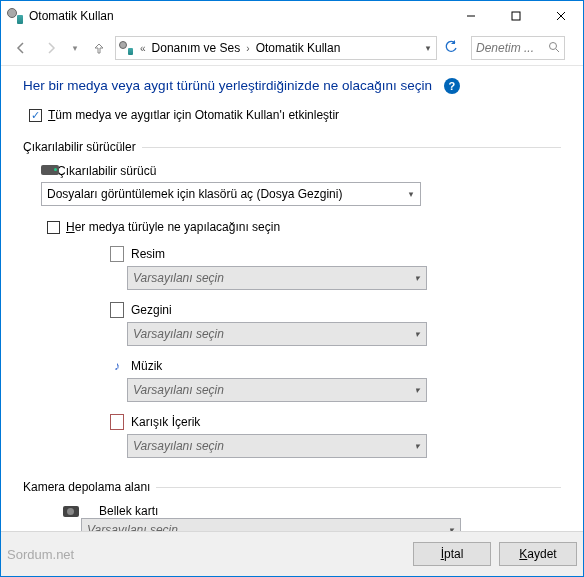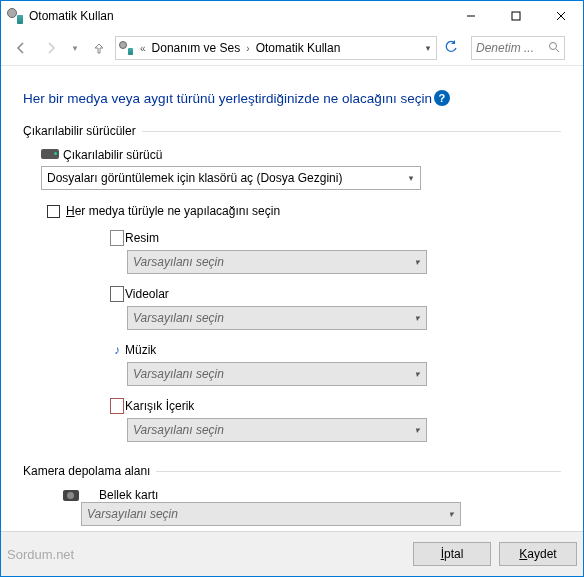--- a/index.html
+++ b/index.html
@@ -27,43 +27,43 @@
   .crumbhost .seg { padding:0 2px; }
   .crumbhost .endbtns { margin-left:auto; display:flex; }
   .crumbhost .endbtns div { width:16px; text-align:center; color:#555; font-size:9px; }
   .refreshbtn { width:24px; text-align:center; color:#1f6fca; }
   .searchbox { margin-left:6px; border:1px solid #d0d0d0; height:22px; width:84px; display:flex; align-items:center; padding:0 4px; color:#777; justify-content:space-between; }
 
   .hr { height:1px; background:#e5e5e5; }
 
   
   .content { flex:1; overflow:auto; padding: 8px 22px 4px 22px; }
-  .heading { color:#003399; font-size:13.5px; display:flex; align-items:center; gap:2px; margin: 16px 0 14px 0; }
+  .heading { color:#003399; font-size:13.5px; display:flex; align-items:flex-start; gap:12px; margin: 4px 0 14px 0; }
   .helpicon { width:16px; height:16px; border-radius:50%; background:#0065b8; color:#fff; font-weight:bold; font-size:11px; display:flex; align-items:center; justify-content:center; flex:0 0 auto; }
   .label-u { text-decoration: underline; text-decoration-skip-ink: none; }
 
   .row { display:flex; align-items:center; }
   .checkbox { width:13px; height:13px; border:1px solid #333; margin-right:6px; display:flex; align-items:center; justify-content:center; font-size:11px; color:#1f6fca; box-sizing:border-box; }
   .checkbox.checked::after { content:"✓"; line-height:1; }
 
   .group-title { margin-top:18px; position:relative; }
   .group-title span { background:#fff; padding-right:6px; position:relative; z-index:1; }
   .group-title::after { content:""; position:absolute; left:0; right:0; top:50%; height:1px; background:#ddd; z-index:0; }
 
-  .dev { margin: 10px 0 4px 18px; display:flex; align-items:center; gap:6px; }
+  .dev { margin: 10px 0 4px 18px; display:flex; align-items:center; }
   .dev .dicn { width:16px; height:12px; }
 
   .combo { margin-left:18px; width: 380px; height:24px; border:1px solid #abadb3; background:#fff; display:flex; align-items:center; padding-left:5px; font-size:12px; position:relative; box-sizing:border-box; }
   .combo .carrow { position:absolute; right:0; top:0; bottom:0; width:18px; display:flex; align-items:center; justify-content:center; color:#555; font-size:9px; }
   .combo.default { font-style: italic; background:#e6e6e6; color:#666; width:300px; }
   .combo.camera { width:380px; }
 
   .subcheck { margin: 14px 0 6px 24px; display:flex; align-items:center; }
 
-  .media { margin: 12px 0 4px 86px; display:flex; align-items:center; gap:0; }
+  .media { margin: 12px 0 4px 86px; display:flex; align-items:center; gap:6px; }
   .media-combo-wrap { margin-left: 86px; }
   .media .micon { width:16px; height:16px; display:flex; align-items:center; justify-content:center; }
 
   .camdev { margin-left: 40px; margin-top:10px; display:flex; align-items:center; gap:20px; }
   .camcombo-wrap { margin-left: 40px; }
 
   
   .footer { height: 44px; background:#f0f0f0; border-top:1px solid #d8d8d8; display:flex; align-items:center; padding: 0 6px; }
   .watermark { color:#aaa; font-size:13px; }
   .btns { margin-left:auto; display:flex; gap:8px; }
@@ -160,20 +160,24 @@
   </div>
   <div class="hr"></div>
 
   <div class="content">
 
     <div class="heading">
       <span>Her bir medya veya aygıt türünü yerleştirdiğinizde ne olacağını seçin</span>
       <span class="helpicon">?</span>
     </div>
 
+    <div class="row" style="margin-left:6px;">
+      <div class="checkbox checked"></div>
+      <span><span class="label-u">T</span><span>üm medya ve aygıtlar için Otomatik Kullan'ı etkinleştir</span></span>
+    </div>
 
     <div class="group-title"><span>Çıkarılabilir sürücüler</span></div>
 
     <div class="dev">
       <div class="dicn">
           <div class="i-drive"></div>
         </div>
       <span>Çıkarılabilir sürücü</span>
     </div>
     <div class="combo">
@@ -196,21 +200,21 @@
       <div class="combo default">
         <span>Varsayılanı seçin</span>
         <div class="carrow">▾</div>
       </div>
     </div>
 
     <div class="media">
       <div class="micon">
           <div class="i-doc" style="border-color:#666;"></div>
         </div>
-      <span>Videolar</span>
+      <span>Gezgini</span>
     </div>
     <div class="media-combo-wrap">
       <div class="combo default">
         <span>Varsayılanı seçin</span>
         <div class="carrow">▾</div>
       </div>
     </div>
 
     <div class="media">
       <div class="micon">

